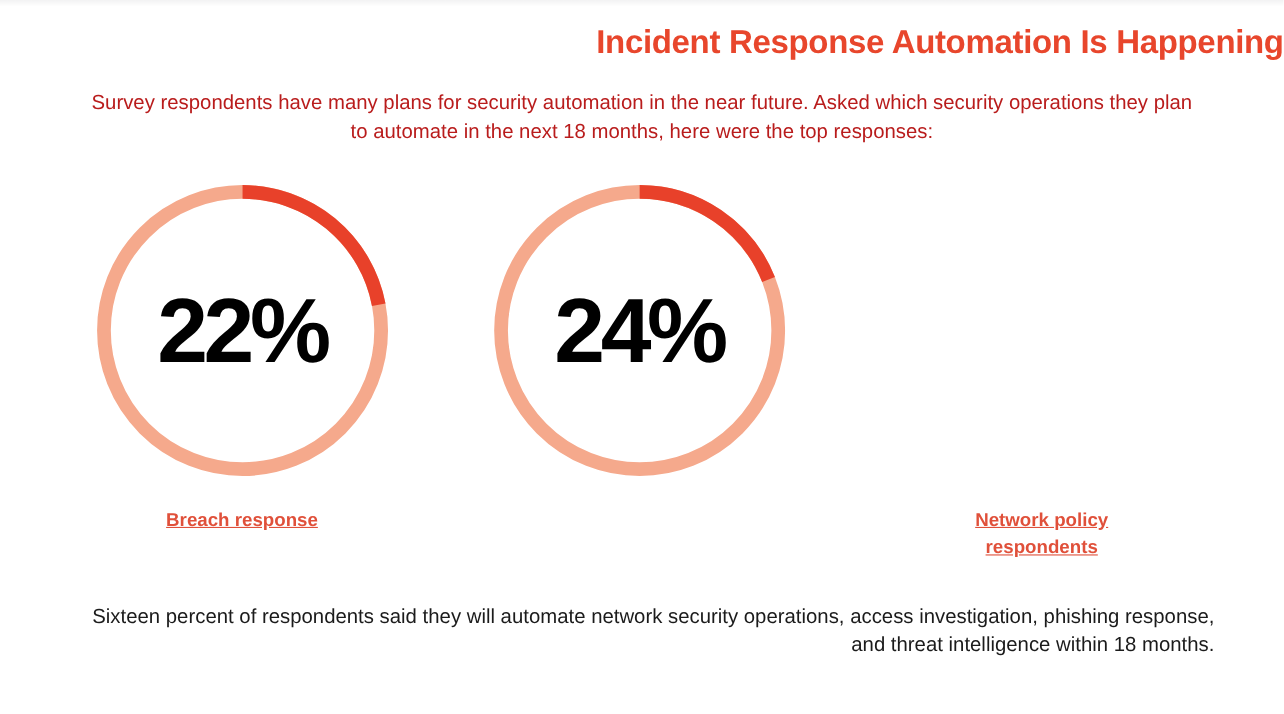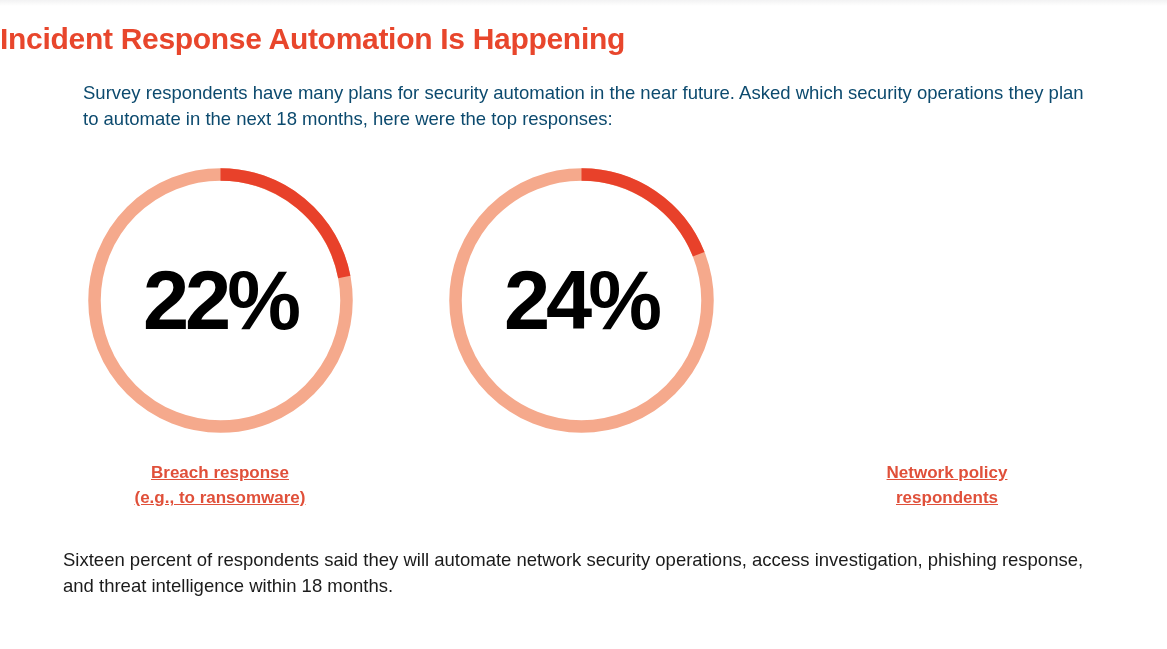--- a/index.html
+++ b/index.html
@@ -25,35 +25,36 @@
     position: absolute;
     top: 0; left: 0;
     width: 1167px;
     height: 649px;
   }
   .title {
     position: absolute;
     top: 22px;
     left: 0;
     width: 1167px;
-    text-align: left;
+    text-align: right;
     font-size: 30px;
     font-weight: bold;
     color: #e8462c;
     letter-spacing: -0.3px;
     line-height: 1.1;
   }
   .subtitle {
     position: absolute;
     top: 80px;
     left: 83px;
     width: 1001px;
+    text-align: center;
     font-size: 18.5px;
     font-weight: 400;
-    color: #0c4a6e;
+    color: #b91c1c;
     line-height: 1.42;
   }
   .charts-row {
     position: absolute;
     top: 168px;
     left: 0;
     width: 1167px;
     height: 350px;
     padding-left: 16px;
   }
@@ -103,21 +104,21 @@
     font-weight: bold;
     color: #e0503a;
     line-height: 1.48;
     text-decoration: underline;
   }
   .footer {
     position: absolute;
     top: 547px;
     left: 63px;
     width: 1041px;
-    text-align: left;
+    text-align: right;
     font-size: 18.5px;
     font-weight: 400;
     color: #1b1b1b;
     line-height: 1.42;
   }
 </style>
 </head>
 <body>
 
 <div class="page">
@@ -133,21 +134,20 @@
     <div class="chart-cell cell-0">
       <div class="donut-wrap">
         <svg class="donut-svg" viewBox="0 0 265 265">
           <circle class="donut-track" cx="132.5" cy="132.5" r="126" fill="none" stroke="#f5a98c" stroke-width="12.5"></circle>
           <circle class="donut-arc" cx="132.5" cy="132.5" r="126" fill="none" stroke="#e8412a" stroke-width="12.5" stroke-dasharray="174.17 617.51" transform="rotate(-90 132.5 132.5)"></circle>
         </svg>
         <div class="donut-value">22%</div>
       </div>
       <div class="chart-label">
         <div>Breach response</div>
-        <div>(e.g., to ransomware)</div>
       </div>
     </div>
 
     <div class="chart-cell cell-1">
       <div class="donut-wrap">
         <svg class="donut-svg" viewBox="0 0 265 265">
           <circle class="donut-track" cx="132.5" cy="132.5" r="126" fill="none" stroke="#f5a98c" stroke-width="12.5"></circle>
           <circle class="donut-arc" cx="132.5" cy="132.5" r="126" fill="none" stroke="#e8412a" stroke-width="12.5" stroke-dasharray="150.42 641.26" transform="rotate(-90 132.5 132.5)"></circle>
         </svg>
         <div class="donut-value">24%</div>

